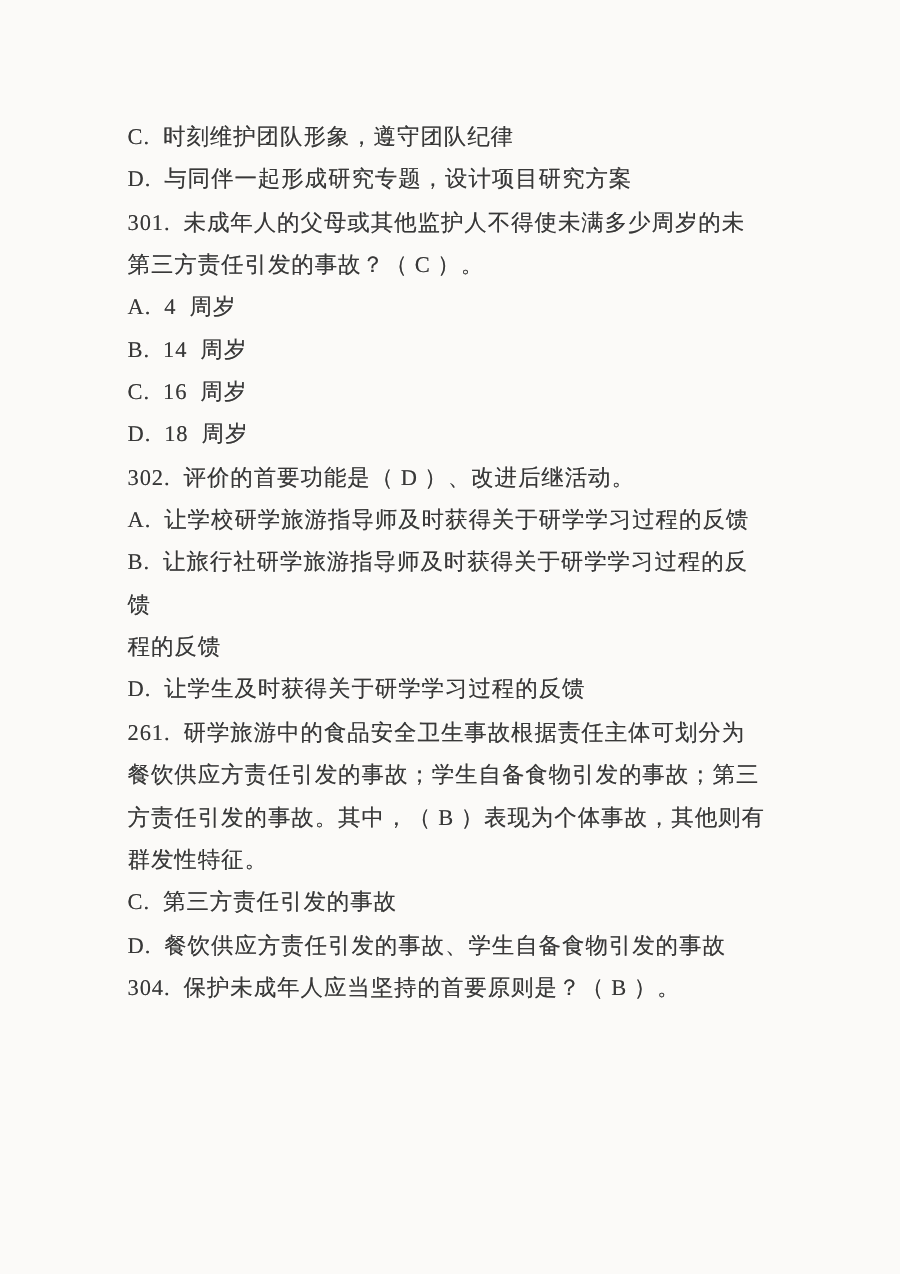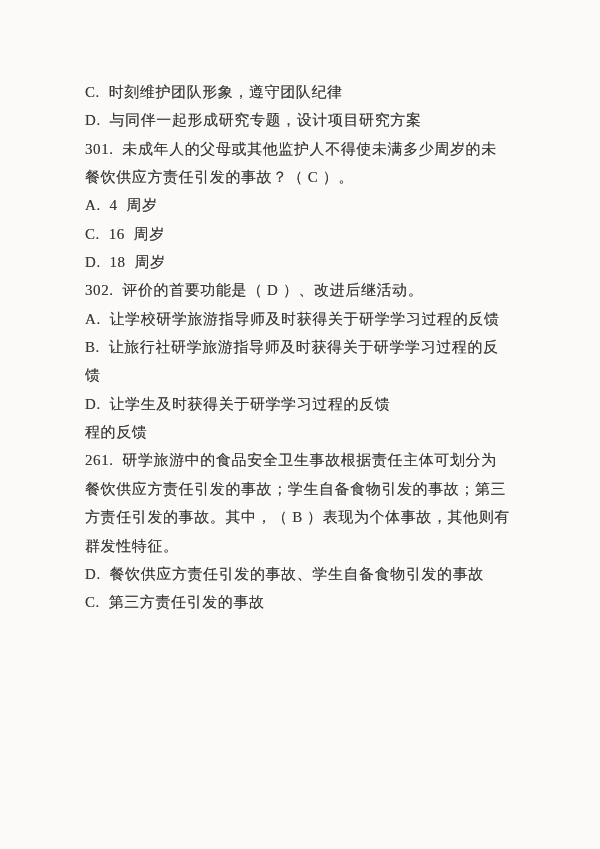--- a/index.html
+++ b/index.html
@@ -32,30 +32,32 @@
   }
 </style>
 </head>
 <body>
 
 <div class="page">
   <div class="content">
       <div class="line">C.  时刻维护团队形象，遵守团队纪律</div>
       <div class="line">D.  与同伴一起形成研究专题，设计项目研究方案</div>
       <div class="line">301.  未成年人的父母或其他监护人不得使未满多少周岁的未</div>
-      <div class="line">餐饮供应方责任引发的事故？（ C ）。</div>
+      <div class="line">第三方责任引发的事故？（ C ）。</div>
       <div class="line">A.  4  周岁</div>
+      <div class="line">B.  14  周岁</div>
       <div class="line">C.  16  周岁</div>
       <div class="line">D.  18  周岁</div>
       <div class="line">302.  评价的首要功能是（ D ）、改进后继活动。</div>
       <div class="line">A.  让学校研学旅游指导师及时获得关于研学学习过程的反馈</div>
       <div class="line">B.  让旅行社研学旅游指导师及时获得关于研学学习过程的反</div>
       <div class="line">馈</div>
+      <div class="line">程的反馈</div>
       <div class="line">D.  让学生及时获得关于研学学习过程的反馈</div>
-      <div class="line">程的反馈</div>
       <div class="line">261.  研学旅游中的食品安全卫生事故根据责任主体可划分为</div>
       <div class="line">餐饮供应方责任引发的事故；学生自备食物引发的事故；第三</div>
       <div class="line">方责任引发的事故。其中，（ B ）表现为个体事故，其他则有</div>
       <div class="line">群发性特征。</div>
+      <div class="line">C.  第三方责任引发的事故</div>
       <div class="line">D.  餐饮供应方责任引发的事故、学生自备食物引发的事故</div>
-      <div class="line">C.  第三方责任引发的事故</div>
+      <div class="line">304.  保护未成年人应当坚持的首要原则是？（ B ）。</div>
     </div>
 </div>
 
 </body></html>

